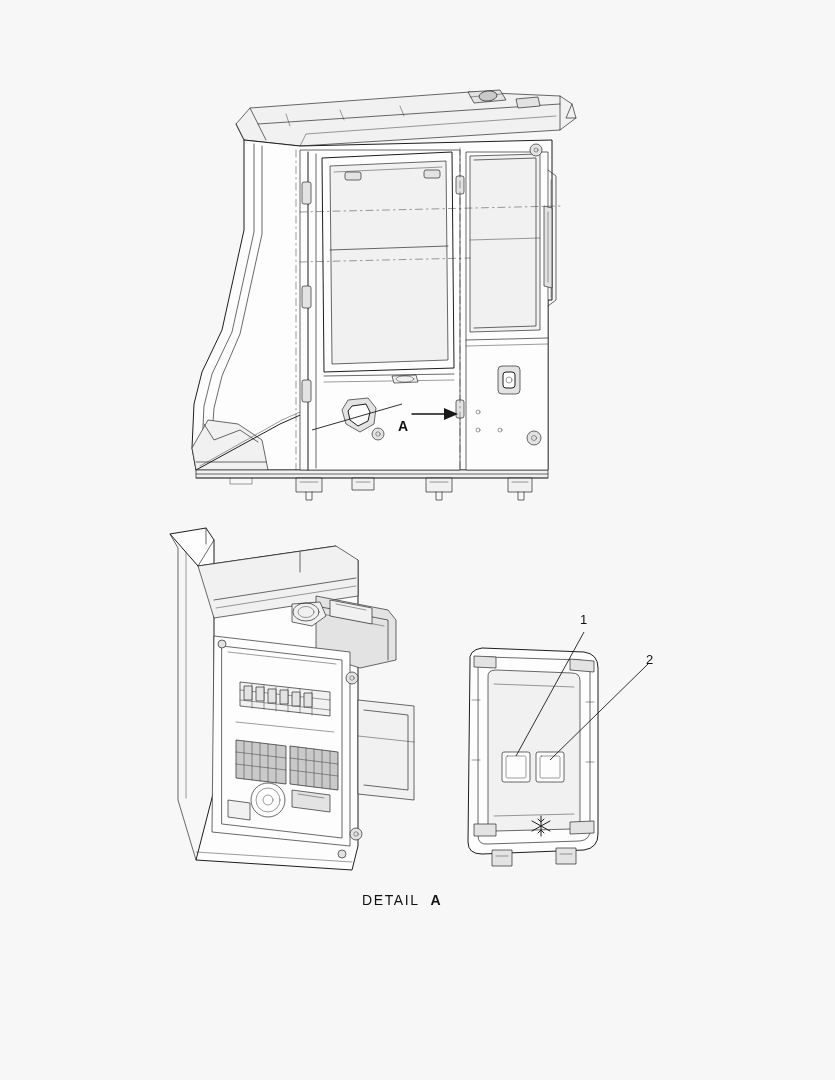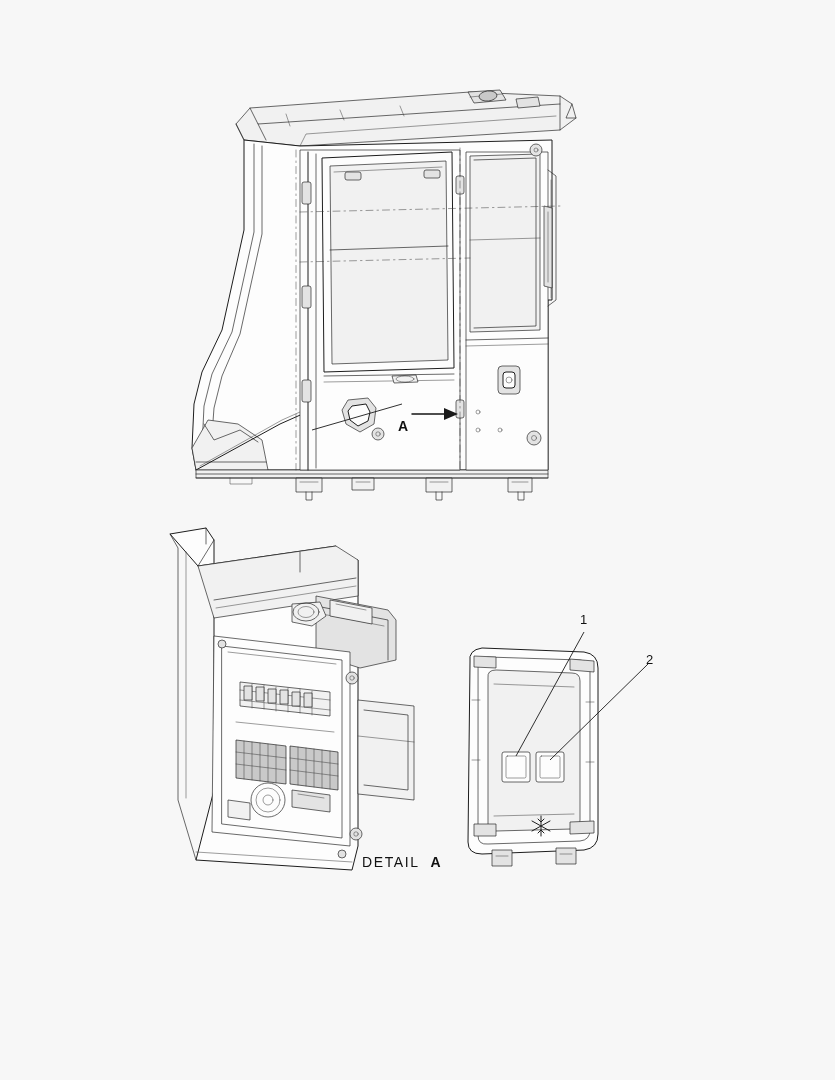--- a/index.html
+++ b/index.html
@@ -385,15 +385,15 @@
     </g>
 
   </svg>
 
   <div class="txt view-letter" style="left:398px; top:418px;">A</div>
 
   <div class="txt callout-num" style="left:580px; top:612px;">1</div>
 
   <div class="txt callout-num" style="left:646px; top:652px;">2</div>
 
-  <div class="txt detail-label" style="left:362px; top:854px;"><span>DETAIL</span>&nbsp;&nbsp;<b>A</b></div>
+  <div class="txt detail-label" style="left:362px; top:892px;"><span>DETAIL</span>&nbsp;&nbsp;<b>A</b></div>
 
 </div>
 
 </body></html>

